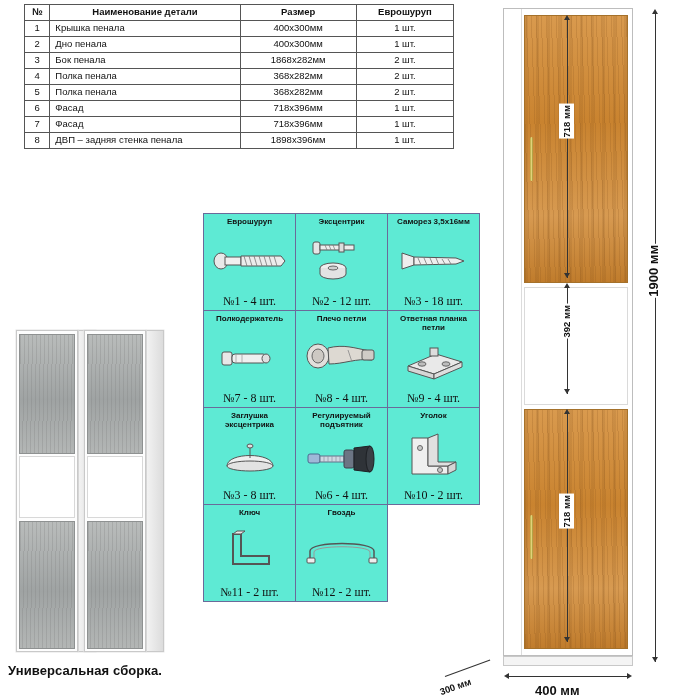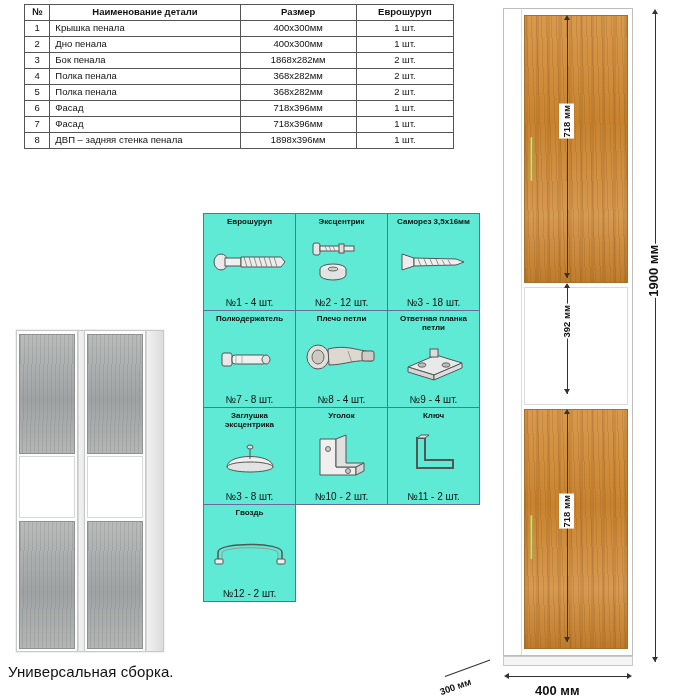--- a/index.html
+++ b/index.html
@@ -48,21 +48,21 @@
     padding:3px 2px 2px 2px;
     display:flex; flex-direction:column; align-items:center;
     justify-content:space-between;
     background:#5eead4;
   }
   .hw-title {
     font-size:8px; font-weight:bold; text-align:center; line-height:1.15;
     min-height:10px;
   }
   .hw-art { flex:1; display:flex; align-items:center; justify-content:center; width:100%; }
-  .hw-qty { font-size:10px; text-align:center; line-height:1.1; }
+  .hw-qty { font-size:12px; text-align:center; line-height:1.1;font-family:Liberation Serif, serif; }
 
   
   .left-illus { position:absolute; left:8px; top:330px; width:190px; height:330px; }
   .cab {
     position:absolute; top:0;
     width:62px; height:322px;
     background:#fdfdfd;
     border:1px solid #c9c9c9;
     box-shadow:0 0 0 0.5px #e4e4e4;
   }
@@ -81,21 +81,21 @@
     border:1px solid #8e9191;
   }
   .door-grey.top { top:3px; height:120px; }
   .door-grey.bot { top:190px; height:128px; }
   .white-mid {
     position:absolute; left:2px; right:2px; top:125px; height:62px;
     background:#fff; border:1px solid #d8d8d8;
   }
   .caption {
     position:absolute; left:8px; top:663px;
-    font-size:15px; font-weight:normal; letter-spacing:.1px;
+    font-size:13px; font-weight:bold; letter-spacing:.1px;
   }
 
   
   .right-illus { position:absolute; left:495px; top:4px; width:205px; height:690px; }
   .rc-body {
     position:absolute; left:8px; top:4px; width:130px; height:648px;
     background:#ffffff; border:1px solid #bdbdbd;
   }
   .rc-left-white { position:absolute; left:0; top:0; width:18px; height:100%; background:#fff; border-right:1px solid #dcdcdc; }
   .wood {
@@ -298,20 +298,36 @@
       <svg width="70" height="38" viewBox="0 0 70 38">
         <path d="M12 26 C12 12, 58 12, 58 26 Z" fill="#efefef" stroke="#555"></path>
         <ellipse cx="35" cy="26" rx="23" ry="5" fill="#e3e3e3" stroke="#555"></ellipse>
         <path d="M35 6 L35 18" stroke="#555" stroke-width="1"></path>
         <ellipse cx="35" cy="6" rx="3" ry="2" fill="#e0e0e0" stroke="#555"></ellipse>
       </svg>
     </div>
     <div class="hw-qty">№3 - 8 шт.</div>
   </div>
 
+  <div class="hw-cell">
+    <div class="hw-title">Регулируемый подъятник</div>
+    <div class="hw-art">
+      <svg width="80" height="34" viewBox="0 0 80 34">
+        <rect x="6" y="12" width="12" height="9" rx="2" fill="#9fb8d8" stroke="#4b6b90"></rect>
+        <rect x="18" y="14" width="24" height="6" fill="#cfd8e2" stroke="#60708a"></rect>
+        <g stroke="#8a93a0" stroke-width="0.7">
+            <path d="M22 14 v6 M26 14 v6 M30 14 v6 M34 14 v6 M38 14 v6"></path>
+          </g>
+        <rect x="42" y="8" width="10" height="18" rx="2" fill="#6c7584" stroke="#3d434d"></rect>
+        <path d="M52 6 L68 4 L68 30 L52 28 Z" fill="#2f3338" stroke="#1d2024"></path>
+        <ellipse cx="68" cy="17" rx="4" ry="13" fill="#3a3f45" stroke="#1d2024"></ellipse>
+      </svg>
+    </div>
+    <div class="hw-qty">№6 - 4 шт.</div>
+  </div>
 
   <div class="hw-cell">
     <div class="hw-title">Уголок</div>
     <div class="hw-art">
       <svg width="72" height="46" viewBox="0 0 72 46">
         <path d="M14 6 L30 6 L30 34 L50 34 L50 42 L14 42 Z" fill="#efefef" stroke="#555"></path>
         <path d="M30 6 L40 2 L40 30 L58 30 L50 34 L30 34 Z" fill="#e0e0e0" stroke="#555"></path>
         <path d="M50 42 L58 38 L58 30 L50 34 Z" fill="#d5d5d5" stroke="#555"></path>
         <ellipse cx="22" cy="16" rx="2.5" ry="2.5" fill="#c9c9c9" stroke="#666"></ellipse>
         <ellipse cx="42" cy="38" rx="2.5" ry="2.5" fill="#c9c9c9" stroke="#666"></ellipse>

